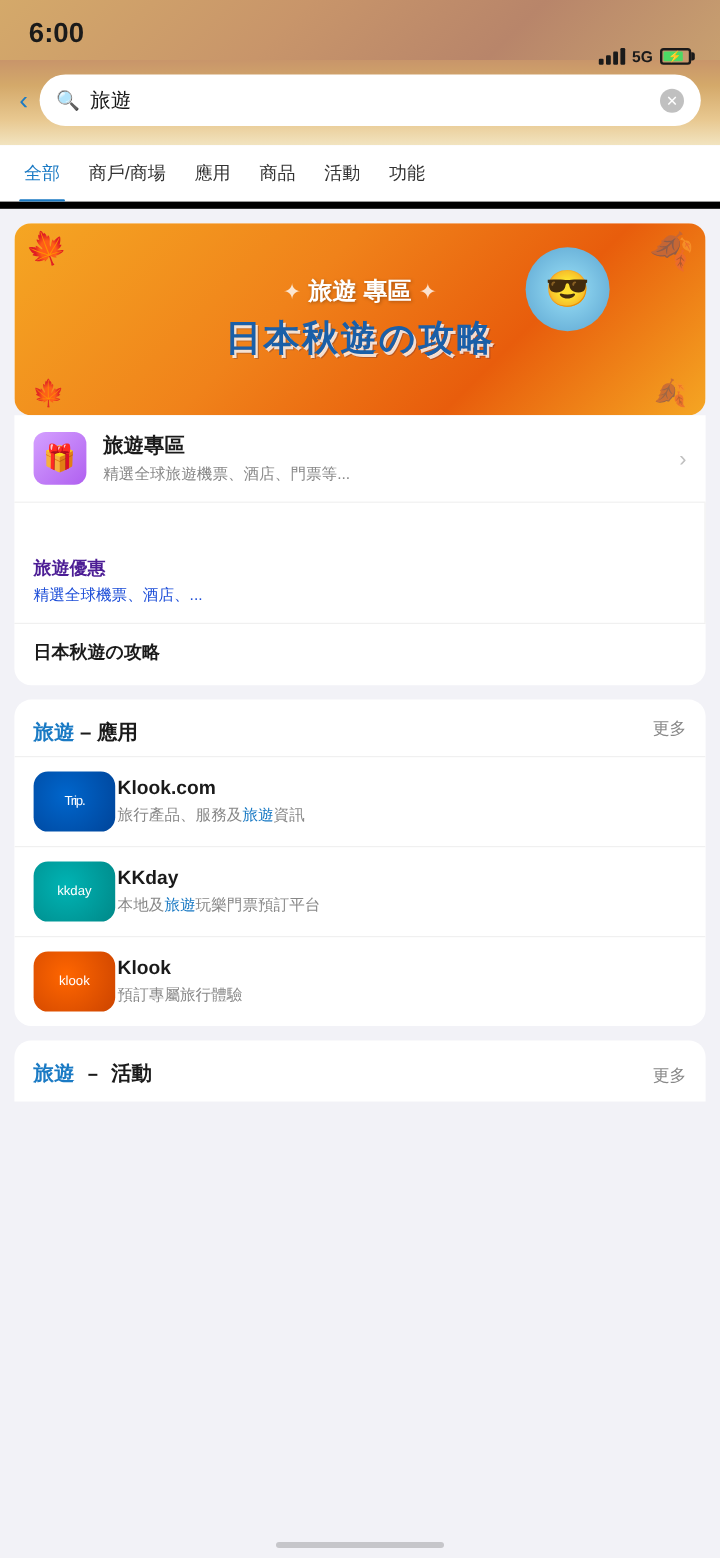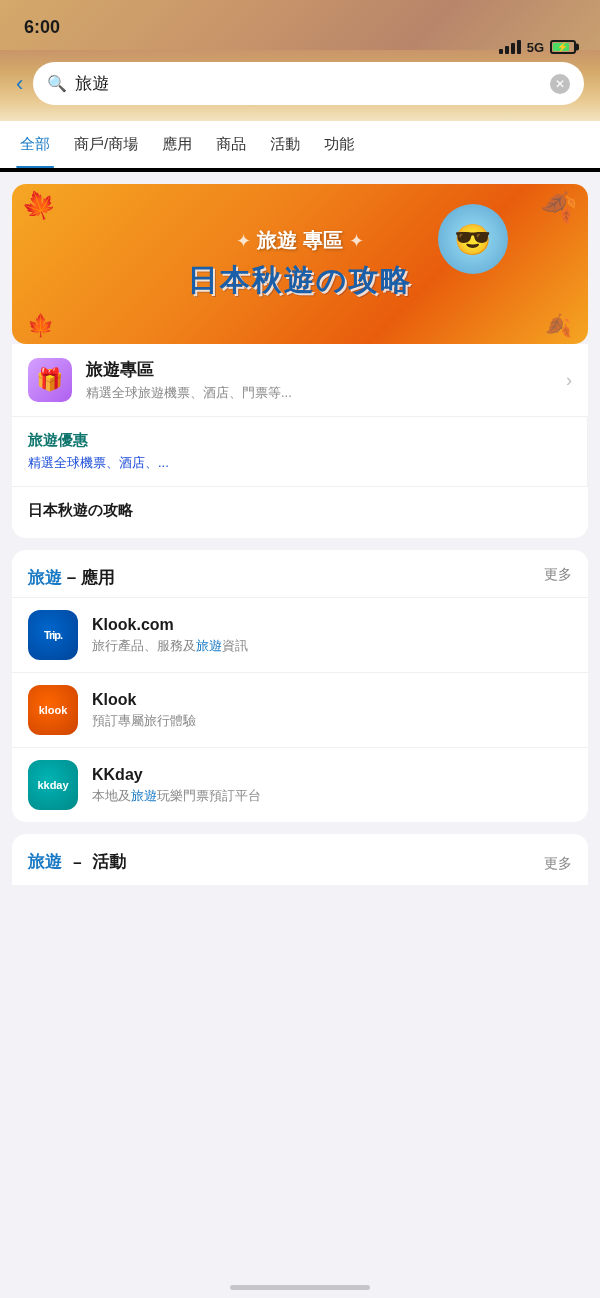--- a/index.html
+++ b/index.html
@@ -15,21 +15,21 @@
     
     .status-bar {
       background: linear-gradient(135deg, #d4a96a 0%, #c8956a 40%, #b8856a 70%, #c8a070 100%);
       display: flex;
       justify-content: space-between;
       align-items: center;
       padding: 12px 24px 8px;
       height: 50px;
     }
     .status-time {
-      font-size: 18px;
+      font-size: 23px;
       font-weight: 600;
       color: #1a1a1a;
     }
     .status-icons {
       display: flex;
       align-items: center;
       gap: 6px;
       margin-top: 40px;
     }
     .signal-bars {
@@ -137,21 +137,21 @@
       font-size: 12px;
       cursor: pointer;
     }
 
     
     .filter-tabs {
       background: white;
       display: flex;
       align-items: center;
       padding: 0 8px;
-      border-bottom: 4px solid #000000;
+      border-bottom: 6px solid #000000;
     }
     .filter-tab {
       padding: 14px 12px;
       font-size: 15px;
       color: #333;
       cursor: pointer;
       position: relative;
       white-space: nowrap;
     }
     .filter-tab.active {
@@ -287,22 +287,23 @@
     .sub-item {
       flex: 1;
       padding: 14px 16px;
     }
     .sub-item:first-child {
       border-right: 1px solid #f0f0f0;
     }
     .sub-item-title {
       font-size: 15px;
       font-weight: 600;
-      color: #0f766e;
+      color: #4c1d95;
       margin-bottom: 4px;
+      margin-top: 31px;
     }
     .sub-item-desc {
       font-size: 13px;
       color: #1d4ed8;
     }
 
     
     .long-item {
       padding: 14px 16px;
     }
@@ -343,30 +344,30 @@
       cursor: pointer;
     }
 
     .app-item {
       display: flex;
       align-items: center;
       padding: 12px 16px;
       border-top: 1px solid #f0f0f0;
     }
     .app-icon {
-      width: 50px;
+      width: 68px;
       height: 50px;
       border-radius: 12px;
-      margin-right: 14px;
+      margin-right: 2px;
       flex-shrink: 0;
       display: flex;
       align-items: center;
       justify-content: center;
       font-size: 14px;
-      font-weight: 700;
+      font-weight: 400;
       color: white;
     }
     .app-icon-trip {
       background: radial-gradient(circle at 40% 40%, #0066cc, #004499);
     }
     .app-icon-klook {
       background: radial-gradient(circle at 40% 40%, #ff6600, #cc4400);
     }
     .app-icon-kkday {
       background: radial-gradient(circle at 40% 40%, #00b4b4, #008888);
@@ -547,40 +548,40 @@
       </div>
       <div class="app-info">
         <div class="app-name">Klook.com</div>
         <div class="app-desc">
           <span>旅行產品、服務及</span><span class="highlight">旅遊</span><span>資訊</span>
         </div>
       </div>
     </div>
 
     <div class="app-item">
-      <div class="app-icon app-icon-klook">
-        <span style="font-size:11px;">klook</span>
-      </div>
-      <div class="app-info">
-        <div class="app-name">Klook</div>
-        <div class="app-desc">預訂專屬旅行體驗</div>
-      </div>
-    </div>
-
-    <div class="app-item">
       <div class="app-icon app-icon-kkday">
         <span style="font-size:11px;">kkday</span>
       </div>
       <div class="app-info">
         <div class="app-name">KKday</div>
         <div class="app-desc">
           <span>本地及</span><span class="highlight">旅遊</span><span>玩樂門票預訂平台</span>
         </div>
       </div>
     </div>
+
+    <div class="app-item">
+      <div class="app-icon app-icon-klook">
+        <span style="font-size:11px;">klook</span>
+      </div>
+      <div class="app-info">
+        <div class="app-name">Klook</div>
+        <div class="app-desc">預訂專屬旅行體驗</div>
+      </div>
+    </div>
   </div>
 
   <div class="bottom-section-header">
     <div class="section-title">
       <span class="section-title-highlight">旅遊</span><span> – 活動</span>
     </div>
     <span class="section-more">更多</span>
   </div>
 
 </div>

